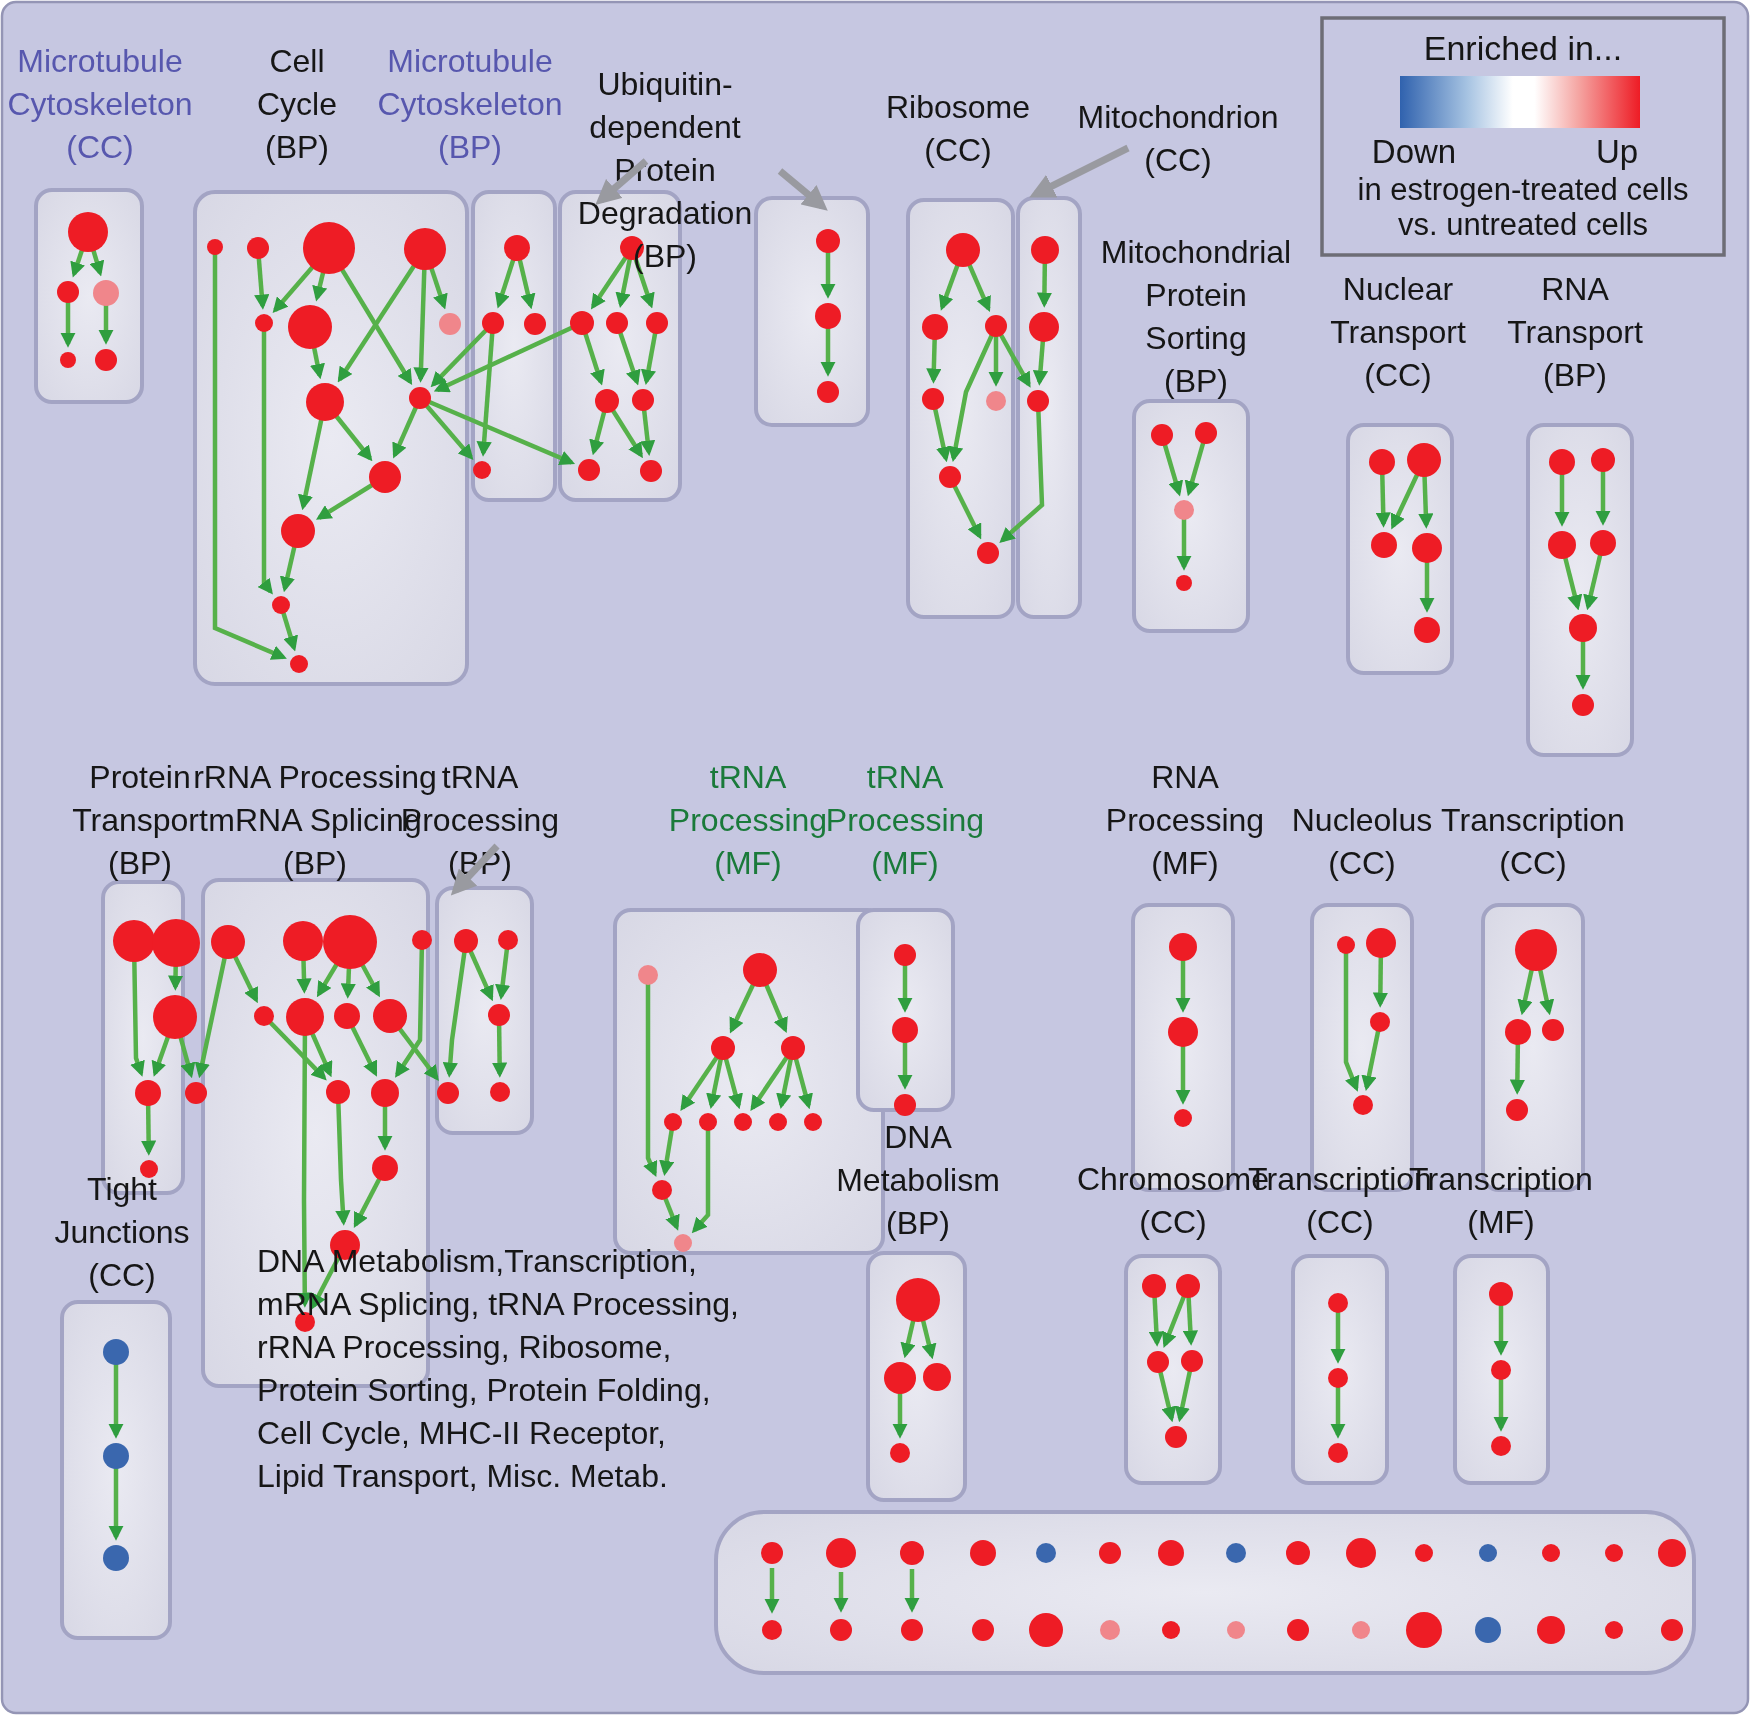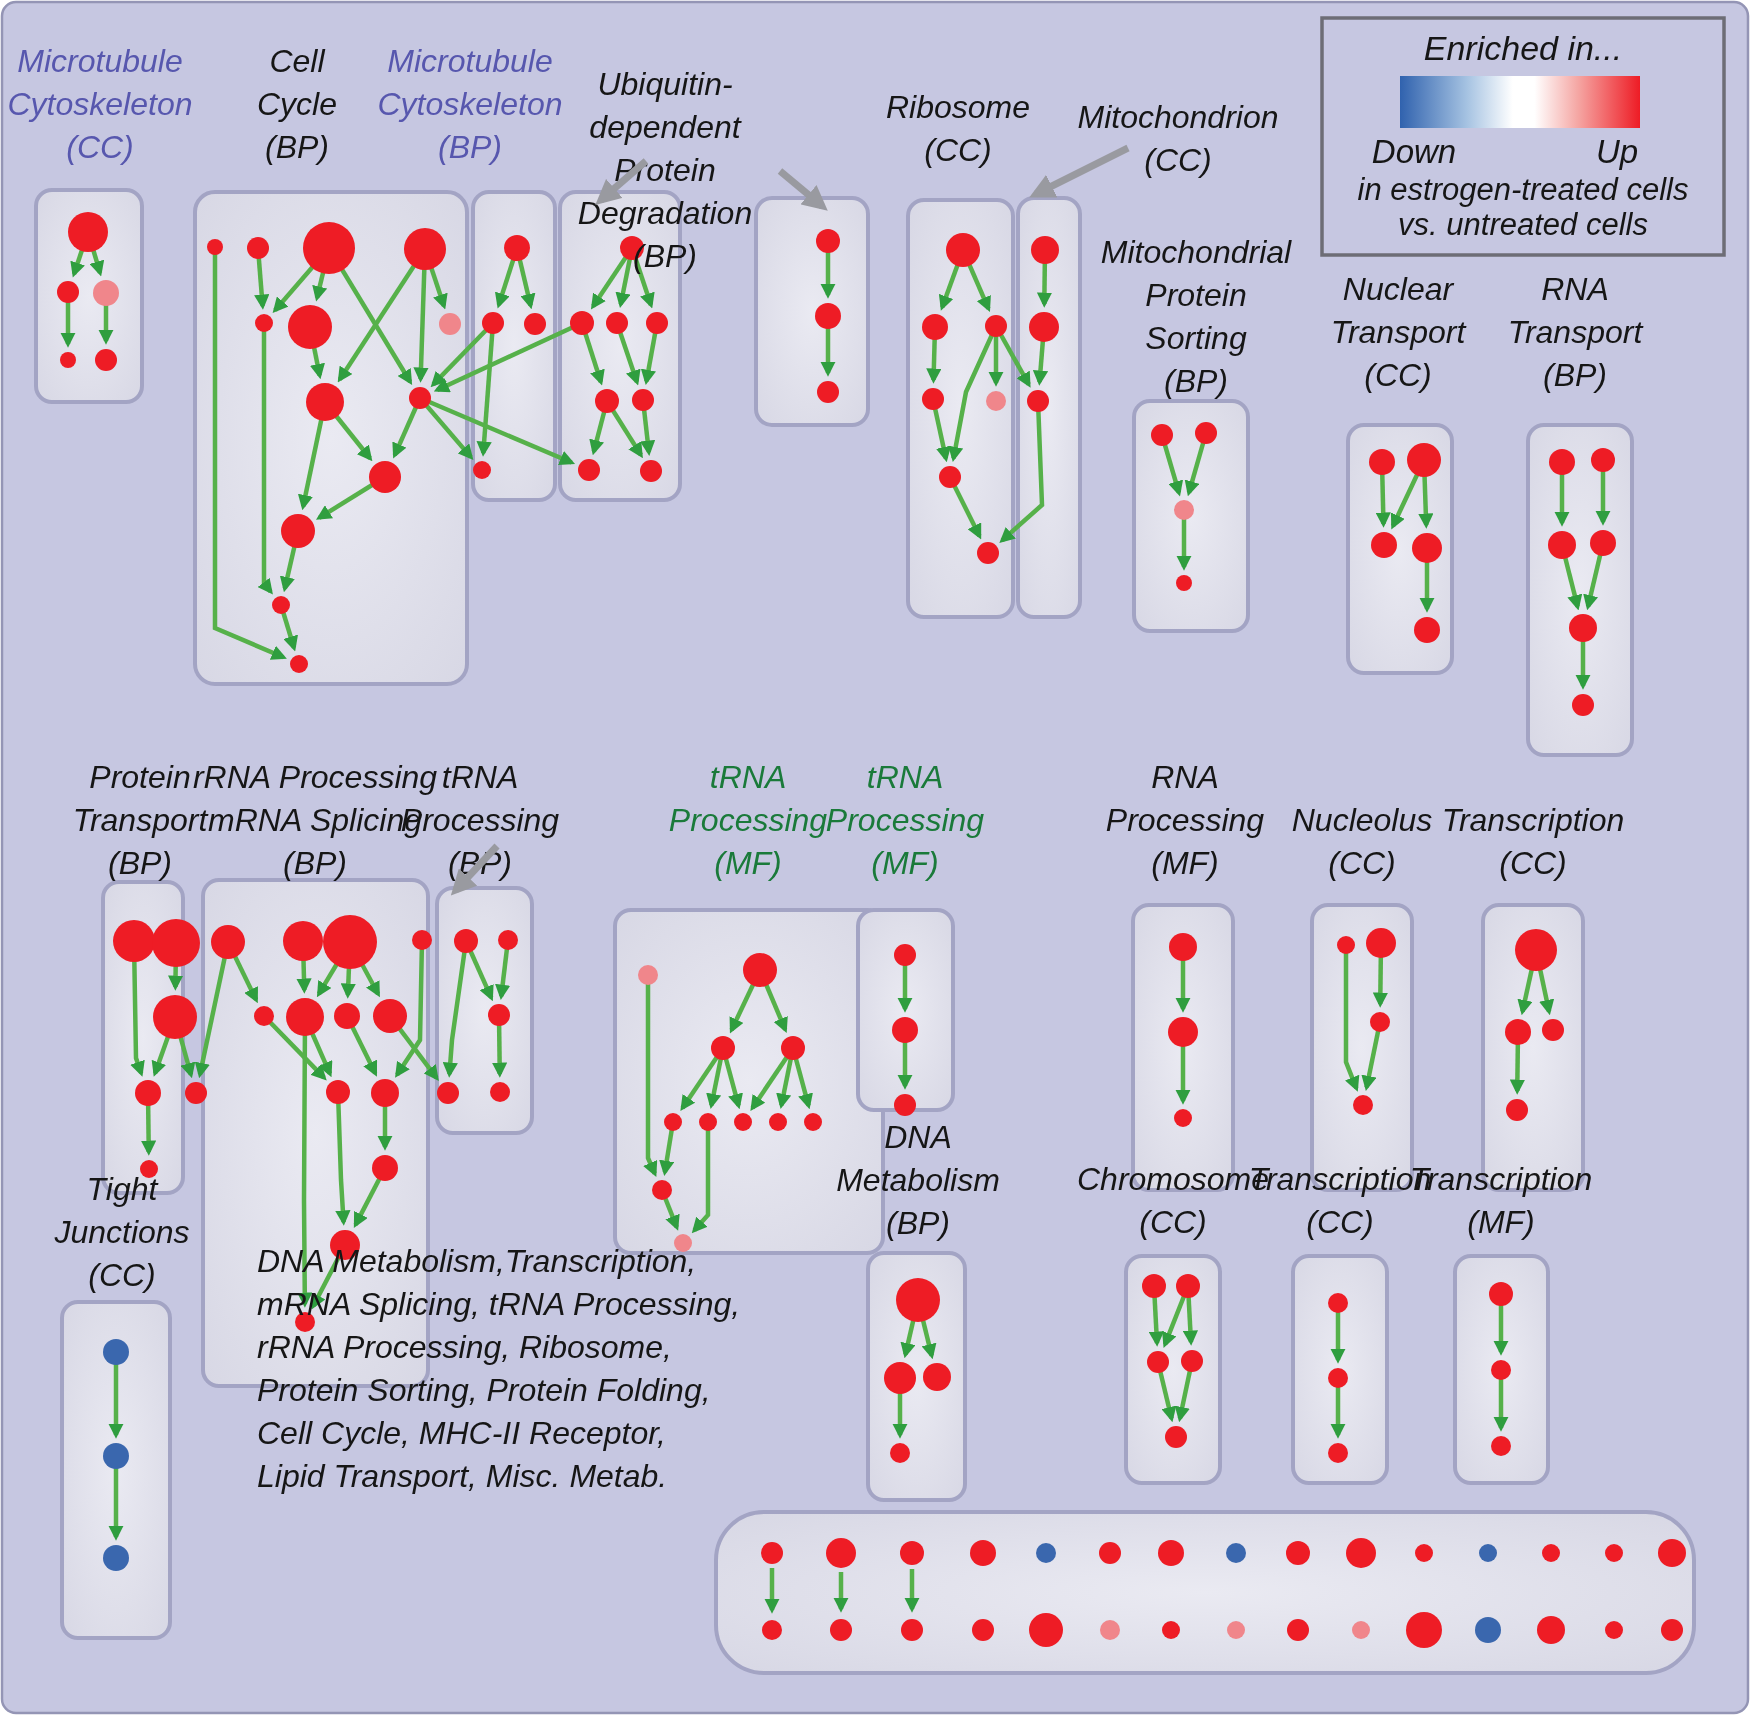--- a/index.html
+++ b/index.html
@@ -1,16 +1,16 @@
 <!DOCTYPE html>
 <html><head>
 <meta charset="utf-8">
 <style>
   html,body{margin:0;padding:0;background:#ffffff;}
-  #stage{width:1750px;height:1715px;position:relative;font-style:italic;}
+  #stage{width:1750px;height:1715px;position:relative;}
   svg{display:block;}
   svg text{font-family:"Liberation Sans","DejaVu Sans",sans-serif;}
   .grouplabel{font-size:32px;}
   .legendtitle{font-size:34px;}
   .legendsub{font-size:31px;}
   .legendud{font-size:33px;}
   .blocktext{font-size:32px;}
 </style>
 </head>
 <body>

